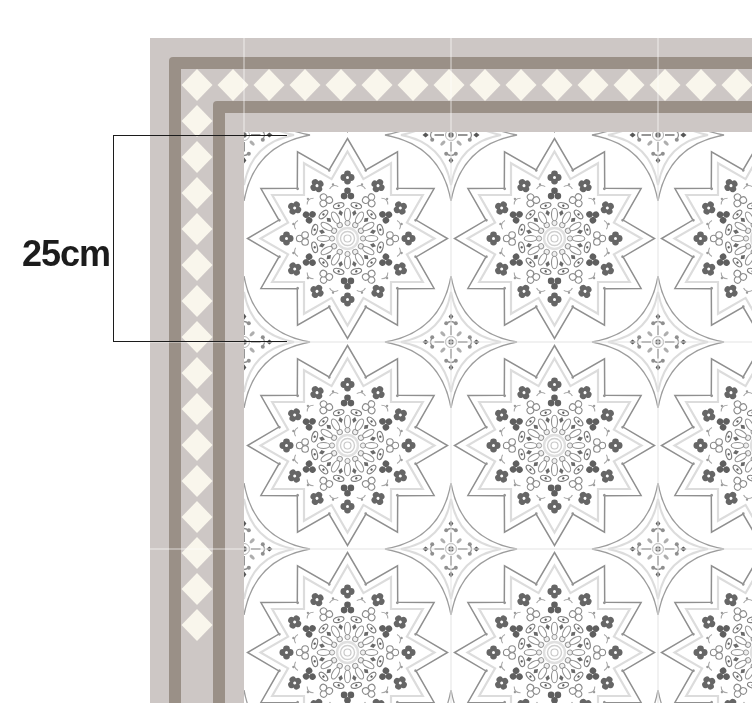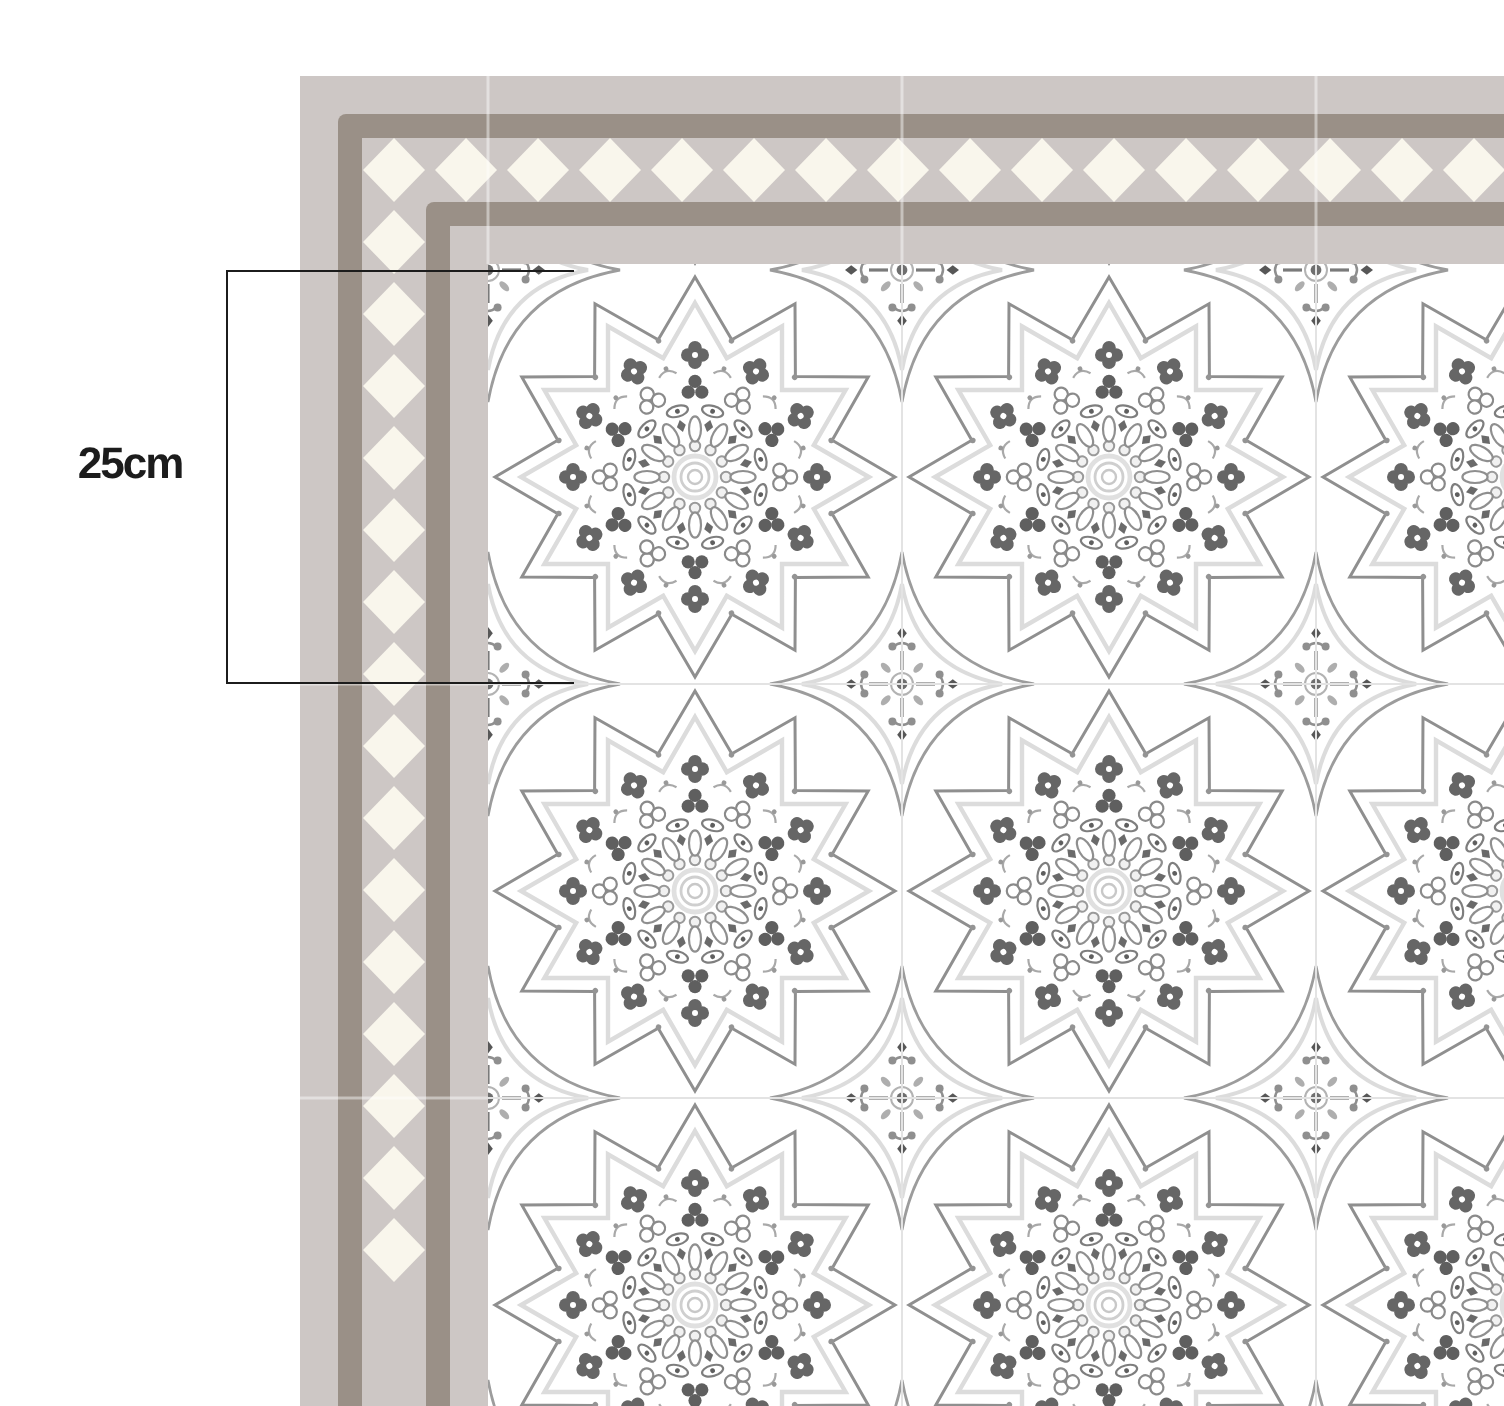--- a/index.html
+++ b/index.html
@@ -21,22 +21,22 @@
   .sMid{fill:none;stroke:var(--pattern-mid);stroke-width:1.5px;}
   .sLight{fill:none;stroke:var(--pattern-light);stroke-width:2.2px;}
   .bracket{
     position:absolute;left:113px;top:135px;width:174px;height:207px;
     border-top:1.5px solid var(--annotation);
     border-left:1.5px solid var(--annotation);
     border-bottom:1.5px solid var(--annotation);
     box-sizing:border-box;
   }
   .measureLabel{
-    position:absolute;left:22px;top:220px;width:86px;text-align:center;
-    font-size:22px;font-weight:700;letter-spacing:-1px;color:var(--annotation);
+    position:absolute;left:22px;top:235px;width:86px;text-align:center;
+    font-size:36px;font-weight:700;letter-spacing:-1px;color:var(--annotation);
     line-height:1.05;
   }
 </style>
 </head>
 <body>
 
 <div class="stage">
   <svg id="rug-svg" width="752" height="703" viewBox="0 0 752 703" aria-hidden="true">
       <defs>
         <pattern id="tilePat" patternUnits="userSpaceOnUse" x="244" y="135" width="207" height="207">

